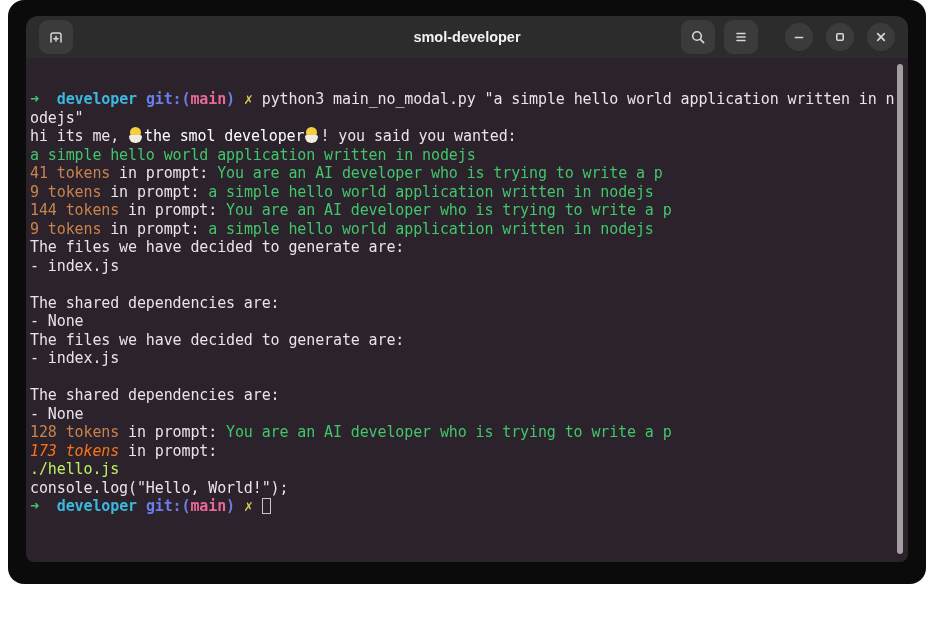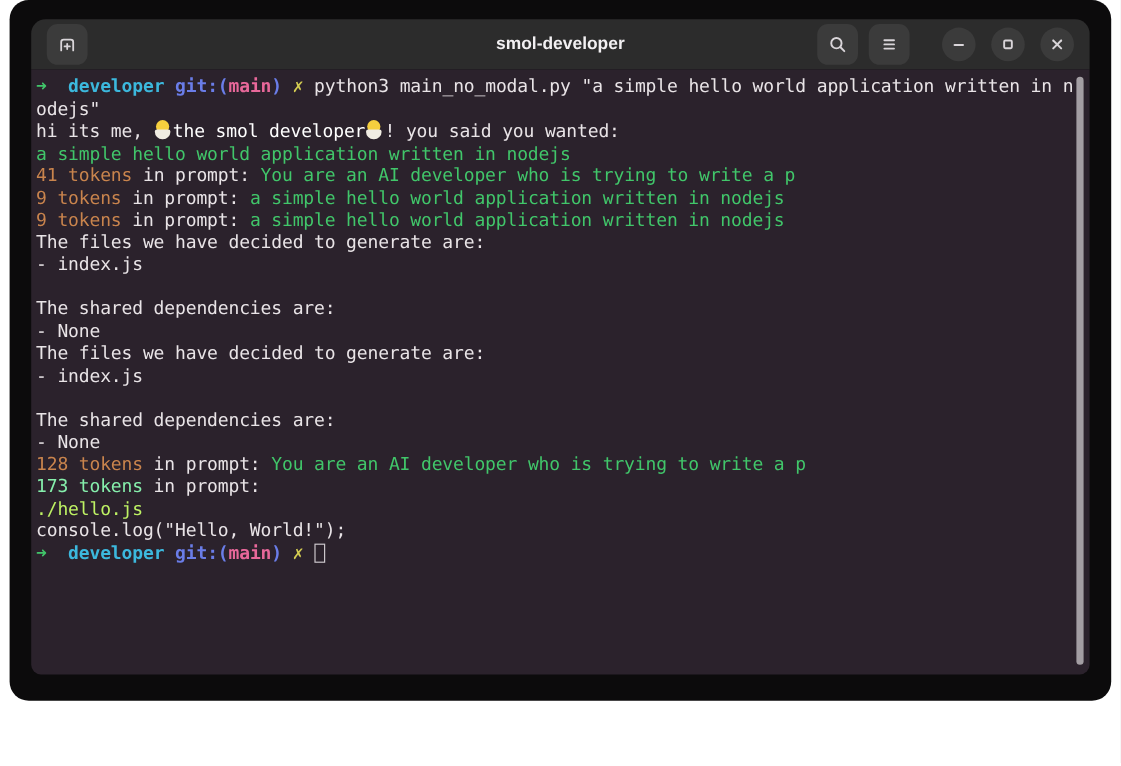--- a/index.html
+++ b/index.html
@@ -23,21 +23,21 @@
                color:#f2f0f2; font-weight:bold; font-size:14.5px; pointer-events:none; }
 
   .right-cluster { margin-left:auto; display:flex; align-items:center; gap:9px; }
   .circle-group { display:flex; align-items:center; gap:13px; margin-left:18px; }
 
   .terminal { position:absolute; left:18px; top:58px; right:18px; bottom:22px;
               background:#2b222c; border-radius:0 0 8px 8px; overflow:hidden; }
 
   .output { padding:5px 0 0 4px;
             font-family:"DejaVu Sans Mono", "DejaVu Sans", monospace;
-            font-size:15px; line-height:18.5px; letter-spacing:-0.12px; }
+            font-size:15px; line-height:18.5px; letter-spacing:-0.12px;margin-top:27px; }
   .tline { white-space:pre; height:18.5px; }
 
   .scrollbar { position:absolute; right:5px; top:6px; bottom:8px; width:6px;
                background:#a39ea3; border-radius:3px; }
 
   .cursor { display:inline-block; width:9px; height:16px;
             border:1.5px solid #cbc6cb; vertical-align:-3px; }
 
   .chick { display:inline-block; width:16px; height:16px; position:relative;
            vertical-align:-2px; }
@@ -111,33 +111,34 @@
   </div>
 
   <div class="terminal">
     <div class="output">
         <div class="tline"><span style="color: rgb(65, 198, 106); font-weight: bold;">➜</span><span style="color: rgb(233, 228, 231);">  </span><span style="color: rgb(60, 184, 221); font-weight: bold;">developer</span><span style="color: rgb(233, 228, 231);"> </span><span style="color: rgb(106, 125, 232); font-weight: bold;">git:(</span><span style="color: rgb(232, 104, 154); font-weight: bold;">main</span><span style="color: rgb(106, 125, 232); font-weight: bold;">)</span><span style="color: rgb(233, 228, 231);"> </span><span style="color: rgb(213, 206, 82); font-weight: bold;">✗</span><span style="color: rgb(233, 228, 231);"> python3 main_no_modal.py "a simple hello world application written in n</span></div>
         <div class="tline"><span style="color: rgb(233, 228, 231);">odejs"</span></div>
         <div class="tline"><span style="color: rgb(233, 228, 231);">hi its me, </span><span class="chick"></span><span style="color: #ffffff;">the smol developer</span><span class="chick"></span><span style="color: rgb(233, 228, 231);">! you said you wanted:</span></div>
         <div class="tline"><span style="color: rgb(65, 198, 106);">a simple hello world application written in nodejs</span></div>
         <div class="tline"><span style="color: rgb(201, 132, 77);">41 tokens</span><span style="color: rgb(233, 228, 231);"> in prompt: </span><span style="color: rgb(65, 198, 106);">You are an AI developer who is trying to write a p</span></div>
         <div class="tline"><span style="color: rgb(201, 132, 77);">9 tokens</span><span style="color: rgb(233, 228, 231);"> in prompt: </span><span style="color: rgb(65, 198, 106);">a simple hello world application written in nodejs</span></div>
+        <div class="tline"><span style="color: rgb(201, 132, 77);">144 tokens</span><span style="color: rgb(233, 228, 231);"> in prompt: </span><span style="color: rgb(65, 198, 106);">You are an AI developer who is trying to write a p</span></div>
         <div class="tline"><span style="color: rgb(201, 132, 77);">9 tokens</span><span style="color: rgb(233, 228, 231);"> in prompt: </span><span style="color: rgb(65, 198, 106);">a simple hello world application written in nodejs</span></div>
         <div class="tline"><span style="color: rgb(233, 228, 231);">The files we have decided to generate are:</span></div>
         <div class="tline"><span style="color: rgb(233, 228, 231);">- index.js</span></div>
         <div class="tline">&nbsp;</div>
         <div class="tline"><span style="color: rgb(233, 228, 231);">The shared dependencies are:</span></div>
         <div class="tline"><span style="color: rgb(233, 228, 231);">- None</span></div>
         <div class="tline"><span style="color: rgb(233, 228, 231);">The files we have decided to generate are:</span></div>
         <div class="tline"><span style="color: rgb(233, 228, 231);">- index.js</span></div>
         <div class="tline">&nbsp;</div>
         <div class="tline"><span style="color: rgb(233, 228, 231);">The shared dependencies are:</span></div>
         <div class="tline"><span style="color: rgb(233, 228, 231);">- None</span></div>
         <div class="tline"><span style="color: rgb(201, 132, 77); text-align: right;">128 tokens</span><span style="color: rgb(233, 228, 231);"> in prompt: </span><span style="color: rgb(65, 198, 106);">You are an AI developer who is trying to write a p</span></div>
-        <div class="tline"><span style="color: #86efac;">173 tokens</span><span style="color: rgb(233, 228, 231);"> in prompt:</span></div>
+        <div class="tline"><span style="color: #f97316; font-style: italic;">173 tokens</span><span style="color: rgb(233, 228, 231);"> in prompt:</span></div>
         <div class="tline"><span style="color: #bef264;">./hello.js</span></div>
         <div class="tline"><span style="color: rgb(233, 228, 231);">console.log("Hello, World!");</span></div>
         <div class="tline"><span style="color: rgb(65, 198, 106); font-weight: bold;">➜</span><span style="color: rgb(233, 228, 231);">  </span><span style="color: rgb(60, 184, 221); font-weight: bold;">developer</span><span style="color: rgb(233, 228, 231);"> </span><span style="color: rgb(106, 125, 232); font-weight: bold;">git:(</span><span style="color: rgb(232, 104, 154); font-weight: bold;">main</span><span style="color: rgb(106, 125, 232); font-weight: bold;">)</span><span style="color: rgb(233, 228, 231);"> </span><span style="color: rgb(213, 206, 82); font-weight: bold;">✗</span><span style="color: rgb(233, 228, 231);"> </span><span class="cursor"></span></div>
       </div>
     <div class="scrollbar"></div>
   </div>
 
 </div>
 
 </body></html>

